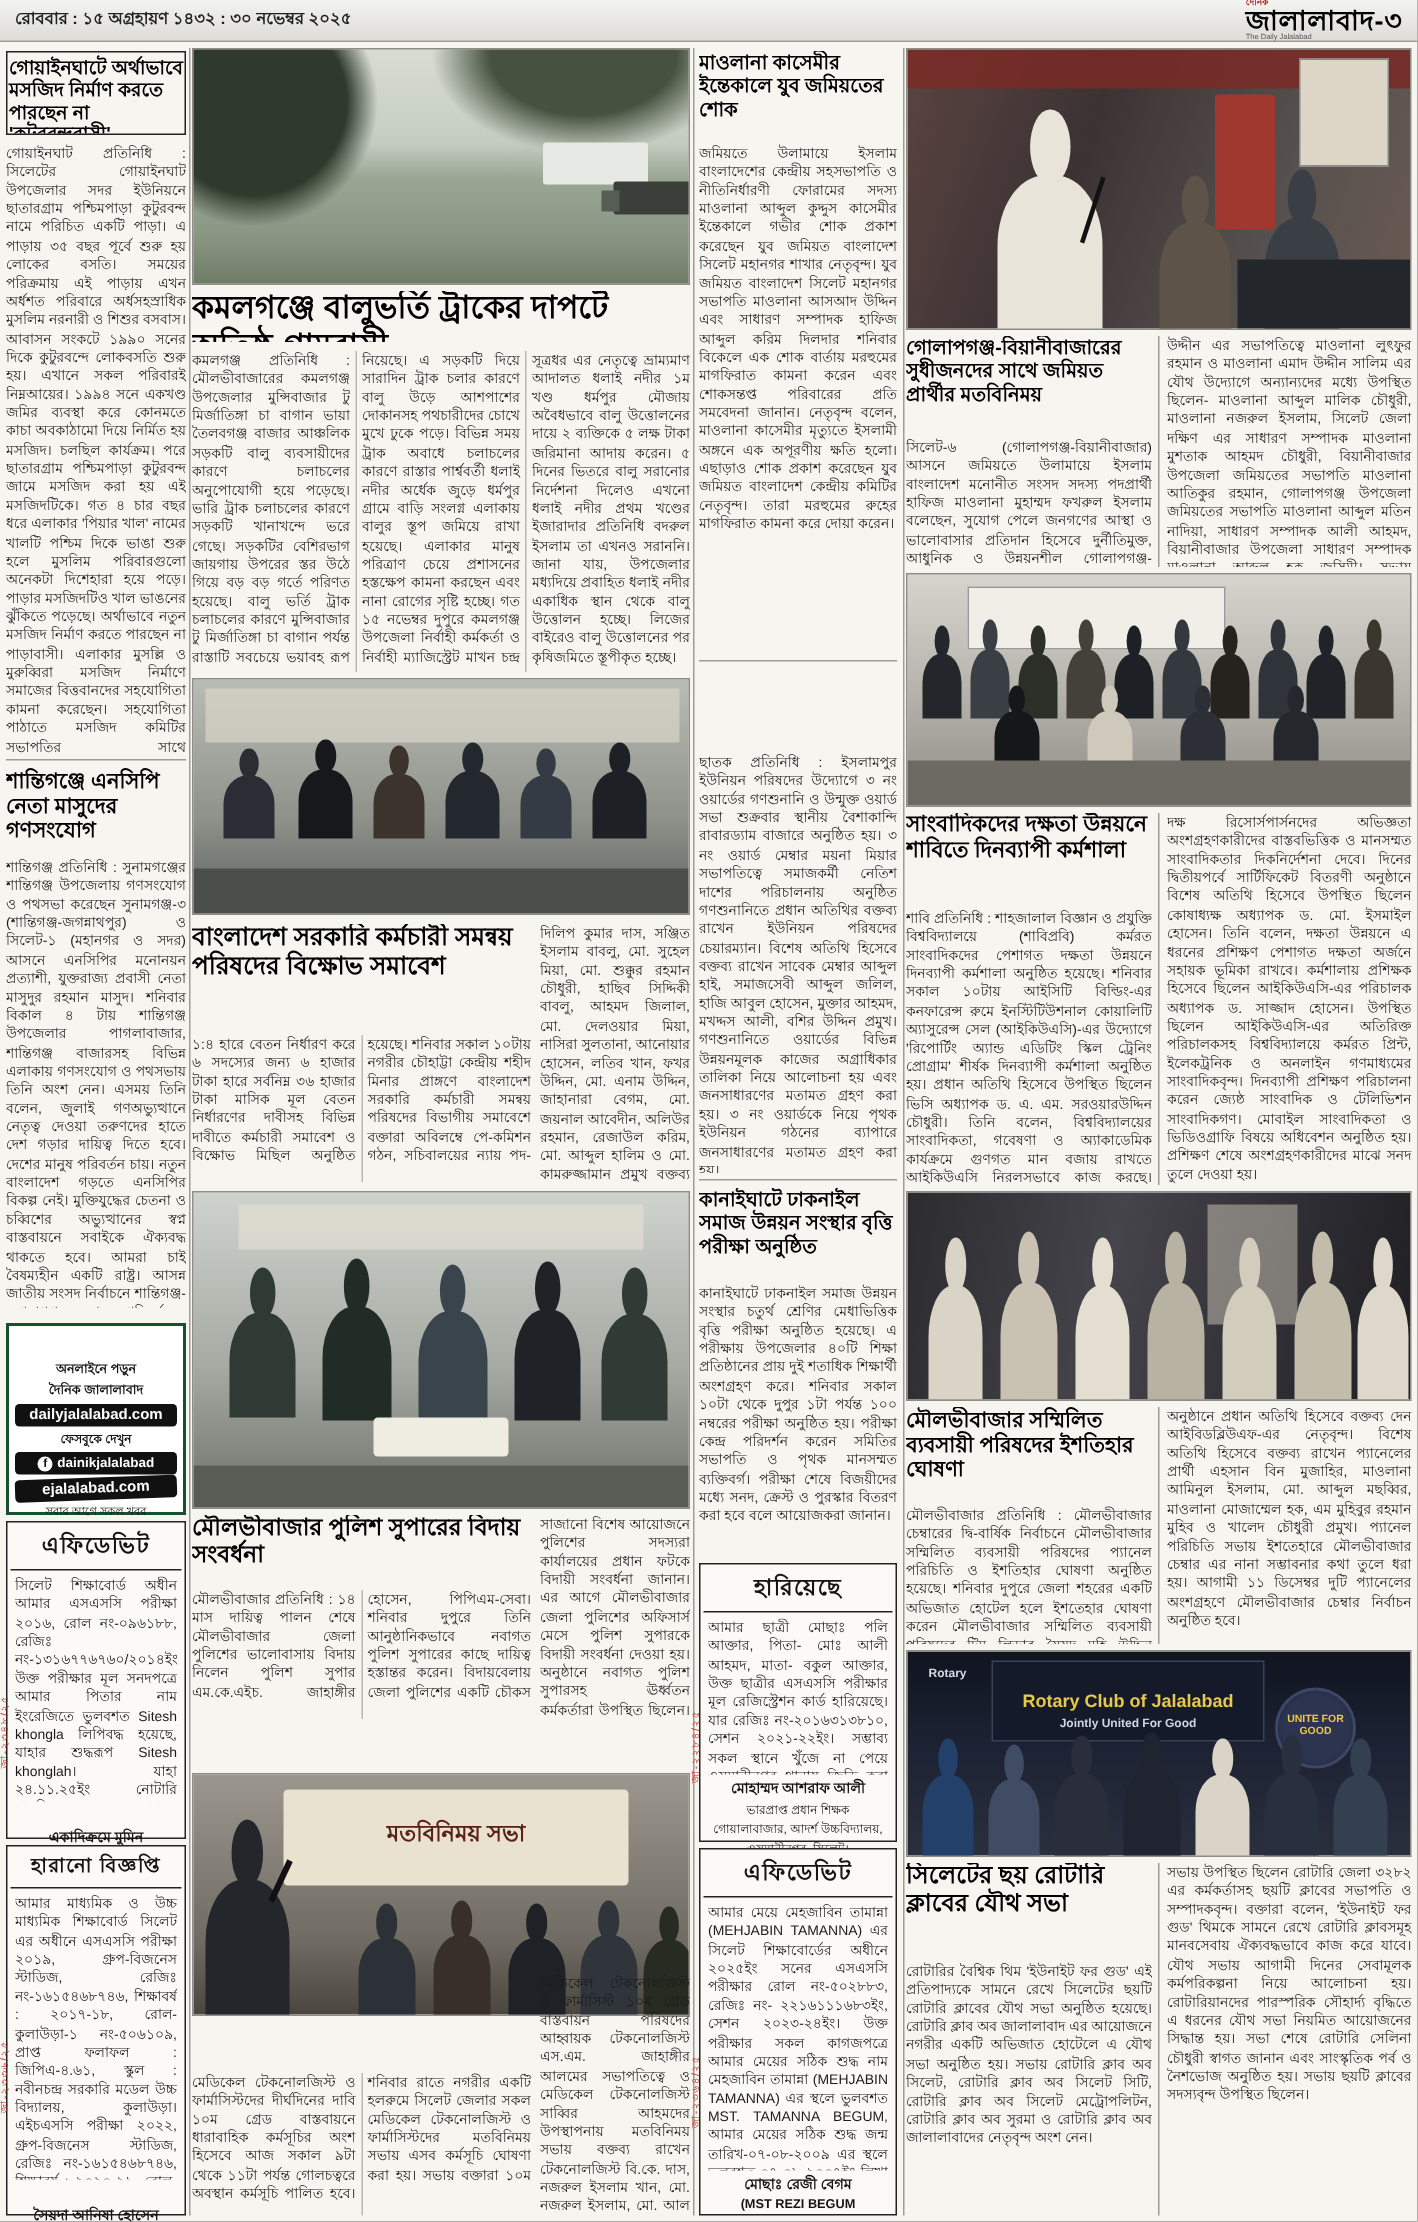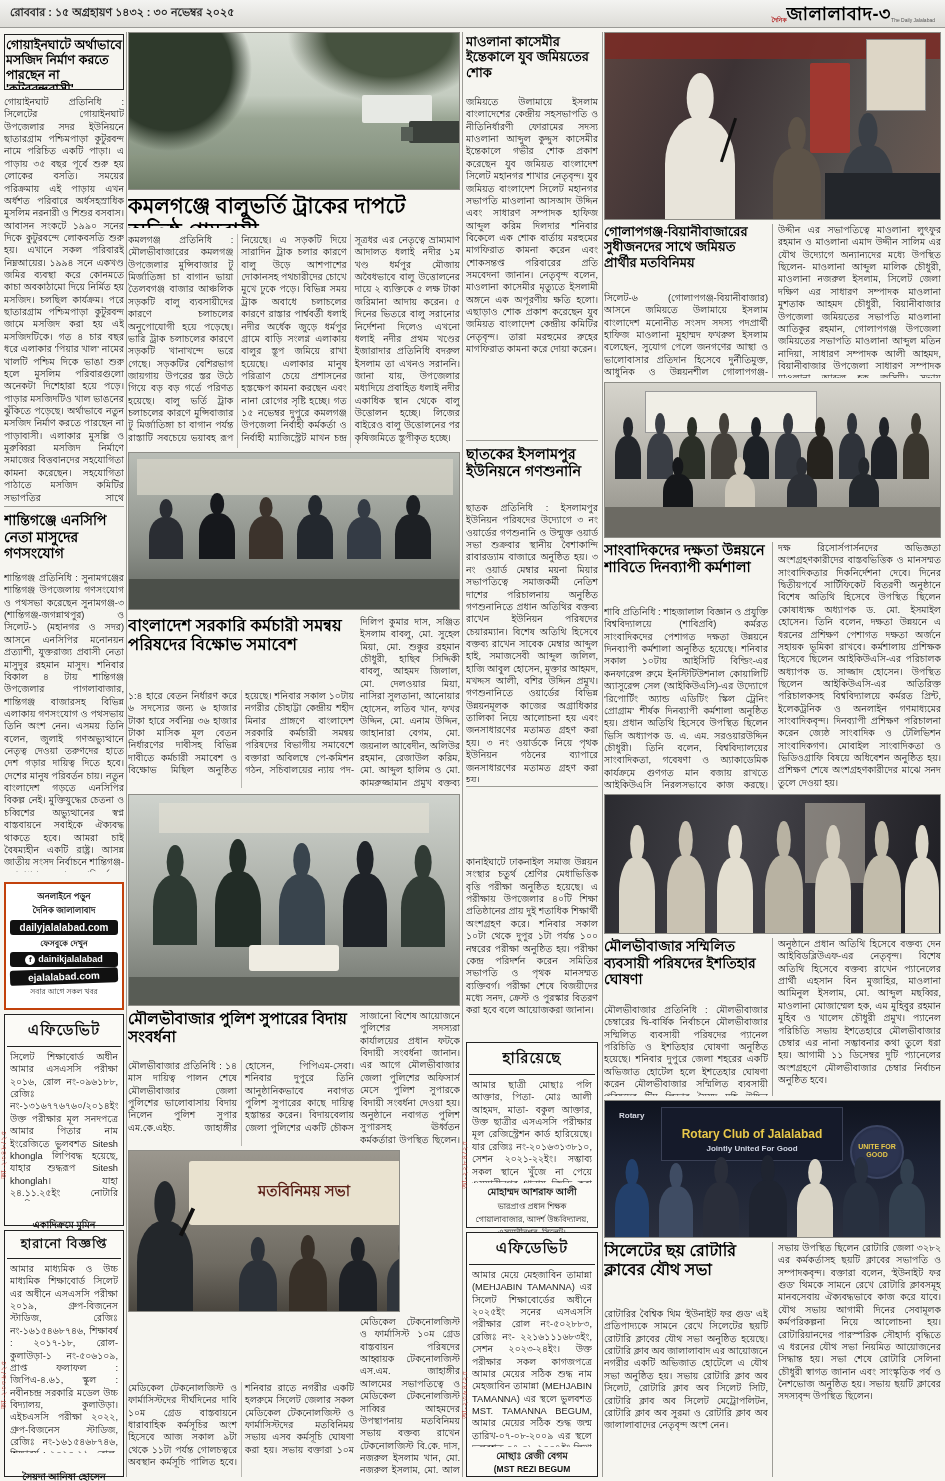--- a/index.html
+++ b/index.html
@@ -4,21 +4,21 @@
 <style>
   html,body{margin:0;padding:0;background:#777;}
   .page{position:relative;width:945px;height:1481px;background:#f6f5f0;color:#141414;
         font-family:"Liberation Sans","DejaVu Sans",sans-serif;overflow:hidden;}
   .abs{position:absolute;}
   
   .hdr{left:0;top:0;width:945px;height:28px;background:linear-gradient(#f3f3f1,#dddcd7);
        border-bottom:1px solid #9a9a96;display:flex;justify-content:space-between;align-items:center;
        box-sizing:border-box;padding:0 10px;}
   .dateline{font-size:11px;font-weight:bold;color:#222;}
-  .masthead{display:flex;flex-direction:row;align-items:flex-end;line-height:1;}
+  .masthead{display:flex;flex-direction:column;line-height:1;}
   .masthead .tiny{font-size:6px;color:#b02020;font-weight:bold;}
   .masthead .name{font-size:18px;font-weight:bold;color:#000;letter-spacing:.5px;}
   .masthead .tag{font-size:5px;color:#555;}
   
   .hl{font-weight:bold;line-height:1.18;color:#000;overflow:hidden;}
   .bt{font-size:9.3px;line-height:1.33;text-align:justify;overflow:hidden;color:#1b1b1b;}
   .cols2{column-count:2;column-gap:8px;column-rule:1px solid #b9b8b2;}
   .cols3{column-count:3;column-gap:8px;column-rule:1px solid #b9b8b2;}
   .vline{background:#9d9c96;width:1px;}
   .hline{background:#9d9c96;height:1px;}
@@ -29,21 +29,21 @@
   .regmark{color:#c03028;font-size:7px;writing-mode:vertical-rl;transform:rotate(180deg);letter-spacing:1px;}
   
   .photo{position:absolute;overflow:hidden;border:1px solid #8d8c86;box-sizing:border-box;}
   .person{position:absolute;}
   .person::before{content:"";position:absolute;top:0;left:50%;transform:translateX(-50%);
                   width:38%;height:34%;border-radius:50%;background:inherit;background:var(--c,#2c2c2c);}
   .person::after{content:"";position:absolute;top:30%;left:0;right:0;bottom:0;
                  border-radius:45% 45% 0 0;background:var(--c,#2c2c2c);}
   .pbanner{position:absolute;text-align:center;font-weight:bold;overflow:hidden;}
   
-  .adbox{border:2px solid #c2410c;background:#fff;box-sizing:border-box;padding:6px 4px;text-align:center;}
+  .adbox{border:2px solid #14532d;background:#fff;box-sizing:border-box;padding:22px 4px;text-align:center;}
   .adband{background:#111;color:#fff;font-weight:bold;border-radius:3px;margin:2px 0;padding:2px 0;}
   .fbicon{display:inline-block;width:10px;height:10px;border-radius:50%;background:#fff;color:#111;
           font-size:8px;font-weight:bold;line-height:10px;text-align:center;margin-right:3px;}
 </style>
 </head>
 <body>
 
 <div class="page">
 
   <div class="abs hdr">
@@ -125,42 +125,42 @@
     <div class="person" style="left:214px;top:46px;width:44px;height:106px;--c:#1f2328"></div>
     <div class="person" style="left:272px;top:50px;width:44px;height:102px;--c:#313b35"></div>
     <div style="position:absolute;left:120px;top:150px;width:90px;height:26px;background:#efece2;border-radius:3px"></div>
     <div style="position:absolute;left:0;bottom:0;width:100%;height:28px;background:#585c55"></div>
   </div>
 
   <div class="abs hl" style="left:128px;top:1010px;width:226px;height:46px;font-size:15.5px">মৌলভীবাজার পুলিশ সুপারের বিদায় সংবর্ধনা</div>
   <div class="abs bt cols2" style="left:128px;top:1060px;width:226px;height:86px">মৌলভীবাজার প্রতিনিধি : ১৪ মাস দায়িত্ব পালন শেষে মৌলভীবাজার জেলা পুলিশের ভালোবাসায় বিদায় নিলেন পুলিশ সুপার এম.কে.এইচ. জাহাঙ্গীর হোসেন, পিপিএম-সেবা। শনিবার দুপুরে তিনি আনুষ্ঠানিকভাবে নবাগত পুলিশ সুপারের কাছে দায়িত্ব হস্তান্তর করেন। বিদায়বেলায় জেলা পুলিশের একটি চৌকস দল বিদায়ী পুলিশ সুপারকে গার্ড অব অনার প্রদান করে।</div>
   <div class="abs bt" style="left:360px;top:1010px;width:100px;height:136px">সাজানো বিশেষ আয়োজনে পুলিশের সদস্যরা কার্যালয়ের প্রধান ফটকে বিদায়ী সংবর্ধনা জানান। এর আগে মৌলভীবাজার জেলা পুলিশের অফিসার্স মেসে পুলিশ সুপারকে বিদায়ী সংবর্ধনা দেওয়া হয়। অনুষ্ঠানে নবাগত পুলিশ সুপারসহ ঊর্ধ্বতন কর্মকর্তারা উপস্থিত ছিলেন। বিদায়ী পুলিশ সুপার পিপিএম-সেবা পুলিশের স্পেশাল ব্রাঞ্চ (এসবি), ঢাকায় যোগদান করবেন।</div>
 
-  <div class="photo" style="left:128px;top:1150px;width:272px;height:162px;background:linear-gradient(#9b978e,#6f6b62 70%,#4a463f)">
+  <div class="photo" style="left:128px;top:1182px;width:332px;height:162px;background:linear-gradient(#9b978e,#6f6b62 70%,#4a463f)">
     <div class="pbanner" style="left:60px;top:10px;width:230px;height:64px;background:#e9e2cf;color:#5a1f17;font-size:15px;line-height:60px;border-radius:3px">মতবিনিময় সভা</div>
     <div class="person" style="left:8px;top:30px;width:56px;height:132px;--c:#23272b"></div>
     <div style="position:absolute;left:56px;top:56px;width:4px;height:30px;background:#111;transform:rotate(25deg)"></div>
     <div class="person" style="left:110px;top:86px;width:38px;height:76px;--c:#2c3138"></div>
     <div class="person" style="left:160px;top:84px;width:38px;height:78px;--c:#383028"></div>
     <div class="person" style="left:210px;top:86px;width:38px;height:76px;--c:#1e2126"></div>
     <div class="person" style="left:258px;top:84px;width:38px;height:78px;--c:#30353c"></div>
     <div class="person" style="left:300px;top:88px;width:34px;height:74px;--c:#272b22"></div>
   </div>
 
   <div class="abs bt cols2" style="left:128px;top:1382px;width:226px;height:95px">মেডিকেল টেকনোলজিস্ট ও ফার্মাসিস্টদের দীর্ঘদিনের দাবি ১০ম গ্রেড বাস্তবায়নে ধারাবাহিক কর্মসূচির অংশ হিসেবে আজ সকাল ৯টা থেকে ১১টা পর্যন্ত গোলচত্বরে অবস্থান কর্মসূচি পালিত হবে। শনিবার রাতে নগরীর একটি হলরুমে সিলেট জেলার সকল মেডিকেল টেকনোলজিস্ট ও ফার্মাসিস্টদের মতবিনিময় সভায় এসব কর্মসূচি ঘোষণা করা হয়। সভায় বক্তারা ১০ম গ্রেডের দাবি দ্রুত বাস্তবায়নের আহ্বান জানান।</div>
   <div class="abs bt" style="left:360px;top:1316px;width:100px;height:161px">মেডিকেল টেকনোলজিস্ট ও ফার্মাসিস্ট ১০ম গ্রেড বাস্তবায়ন পরিষদের আহ্বায়ক টেকনোলজিস্ট এস.এম. জাহাঙ্গীর আলমের সভাপতিত্বে ও মেডিকেল টেকনোলজিস্ট সাব্বির আহমদের উপস্থাপনায় মতবিনিময় সভায় বক্তব্য রাখেন টেকনোলজিস্ট বি.কে. দাস, নজরুল ইসলাম খান, মো. নজরুল ইসলাম, মো. আল আমিন, মো. সোলায়মান খান, ইসমাইল হোসেন, রুমি মিয়া, মো. আবুল কালাম, আব্দুর রশিদ, মাহবুবুর রহমান খান, আম্বিয়া বেগম, মো. জাকির হোসেন, রুবেল আহমদ, মঞ্জুর আহমদ, কলিম উদ্দিন, নাজমুল হোসেন, মিন্টু, মো. কবির আহমদ প্রমুখ। — বিজ্ঞপ্তি</div>
 
   <div class="abs hl" style="left:466px;top:34px;width:132px;height:56px;font-size:13px">মাওলানা কাসেমীর ইন্তেকালে যুব জমিয়তের শোক</div>
   <div class="abs bt" style="left:466px;top:96px;width:132px;height:342px">জমিয়তে উলামায়ে ইসলাম বাংলাদেশের কেন্দ্রীয় সহসভাপতি ও নীতিনির্ধারণী ফোরামের সদস্য মাওলানা আব্দুল কুদ্দুস কাসেমীর ইন্তেকালে গভীর শোক প্রকাশ করেছেন যুব জমিয়ত বাংলাদেশ সিলেট মহানগর শাখার নেতৃবৃন্দ। যুব জমিয়ত বাংলাদেশ সিলেট মহানগর সভাপতি মাওলানা আসআদ উদ্দিন এবং সাধারণ সম্পাদক হাফিজ আব্দুল করিম দিলদার শনিবার বিকেলে এক শোক বার্তায় মরহুমের মাগফিরাত কামনা করেন এবং শোকসন্তপ্ত পরিবারের প্রতি সমবেদনা জানান। নেতৃবৃন্দ বলেন, মাওলানা কাসেমীর মৃত্যুতে ইসলামী অঙ্গনে এক অপূরণীয় ক্ষতি হলো। এছাড়াও শোক প্রকাশ করেছেন যুব জমিয়ত বাংলাদেশ কেন্দ্রীয় কমিটির নেতৃবৃন্দ। তারা মরহুমের রুহের মাগফিরাত কামনা করে দোয়া করেন।</div>
 
   <div class="abs hline" style="left:466px;top:440px;width:132px"></div>
-  <div class="abs hl" style="left:466px;top:446px;width:132px;height:52px;font-size:14.5px">ছাতকের ইসলামপুর ইউনিয়নে গণশুনানি</div>
   <div class="abs bt" style="left:466px;top:502px;width:132px;height:280px">ছাতক প্রতিনিধি : ইসলামপুর ইউনিয়ন পরিষদের উদ্যোগে ৩ নং ওয়ার্ডের গণশুনানি ও উন্মুক্ত ওয়ার্ড সভা শুক্রবার স্থানীয় বৈশাকান্দি রাবারড্যাম বাজারে অনুষ্ঠিত হয়। ৩ নং ওয়ার্ড মেম্বার ময়না মিয়ার সভাপতিত্বে সমাজকর্মী নেতিশ দাশের পরিচালনায় অনুষ্ঠিত গণশুনানিতে প্রধান অতিথির বক্তব্য রাখেন ইউনিয়ন পরিষদের চেয়ারম্যান। বিশেষ অতিথি হিসেবে বক্তব্য রাখেন সাবেক মেম্বার আব্দুল হাই, সমাজসেবী আব্দুল জলিল, হাজি আবুল হোসেন, মুক্তার আহমদ, মখদ্দস আলী, বশির উদ্দিন প্রমুখ। গণশুনানিতে ওয়ার্ডের বিভিন্ন উন্নয়নমূলক কাজের অগ্রাধিকার তালিকা নিয়ে আলোচনা হয় এবং জনসাধারণের মতামত গ্রহণ করা হয়। ৩ নং ওয়ার্ডকে নিয়ে পৃথক ইউনিয়ন গঠনের ব্যাপারে জনসাধারণের মতামত গ্রহণ করা হয়।</div>
 
   <div class="abs hline" style="left:466px;top:786px;width:132px"></div>
+  <div class="abs hl" style="left:466px;top:792px;width:132px;height:60px;font-size:13px">কানাইঘাটে ঢাকনাইল সমাজ উন্নয়ন সংস্থার বৃত্তি পরীক্ষা অনুষ্ঠিত</div>
   <div class="abs bt" style="left:466px;top:856px;width:132px;height:180px">কানাইঘাটে ঢাকনাইল সমাজ উন্নয়ন সংস্থার চতুর্থ শ্রেণির মেধাভিত্তিক বৃত্তি পরীক্ষা অনুষ্ঠিত হয়েছে। এ পরীক্ষায় উপজেলার ৪০টি শিক্ষা প্রতিষ্ঠানের প্রায় দুই শতাধিক শিক্ষার্থী অংশগ্রহণ করে। শনিবার সকাল ১০টা থেকে দুপুর ১টা পর্যন্ত ১০০ নম্বরের পরীক্ষা অনুষ্ঠিত হয়। পরীক্ষা কেন্দ্র পরিদর্শন করেন সমিতির সভাপতি ও পৃথক মানসম্মত ব্যক্তিবর্গ। পরীক্ষা শেষে বিজয়ীদের মধ্যে সনদ, ক্রেস্ট ও পুরস্কার বিতরণ করা হবে বলে আয়োজকরা জানান।</div>
 
   <div class="abs boxed" style="left:466px;top:1042px;width:132px;height:186px">
     <div class="notice-h">হারিয়েছে</div>
     <div class="bt" style="height:104px">আমার ছাত্রী মোছাঃ পলি আক্তার, পিতা- মোঃ আলী আহমদ, মাতা- বকুল আক্তার, উক্ত ছাত্রীর এসএসসি পরীক্ষার মূল রেজিস্ট্রেশন কার্ড হারিয়েছে। যার রেজিঃ নং-২০১৬৩১৩৮১০, সেশন ২০২১-২২ইং। সম্ভাব্য সকল স্থানে খুঁজে না পেয়ে ওসমানীনগর থানায় জিডি করা হয়েছে। জিডি নং-১২০২, তাং-২৫-১১-২৫ইং।</div>
     <div class="sig" style="margin-top:2px">মোহাম্মদ আশরাফ আলী</div>
     <div style="text-align:center;font-size:8px">ভারপ্রাপ্ত প্রধান শিক্ষক</div>
     <div style="text-align:center;font-size:8px">গোয়ালাবাজার, আদর্শ উচ্চবিদ্যালয়, ওসমানীনগর, সিলেট।</div>
   </div>
   <div class="abs regmark" style="left:459px;top:1140px">জা-২২৮৪/২৫</div>

